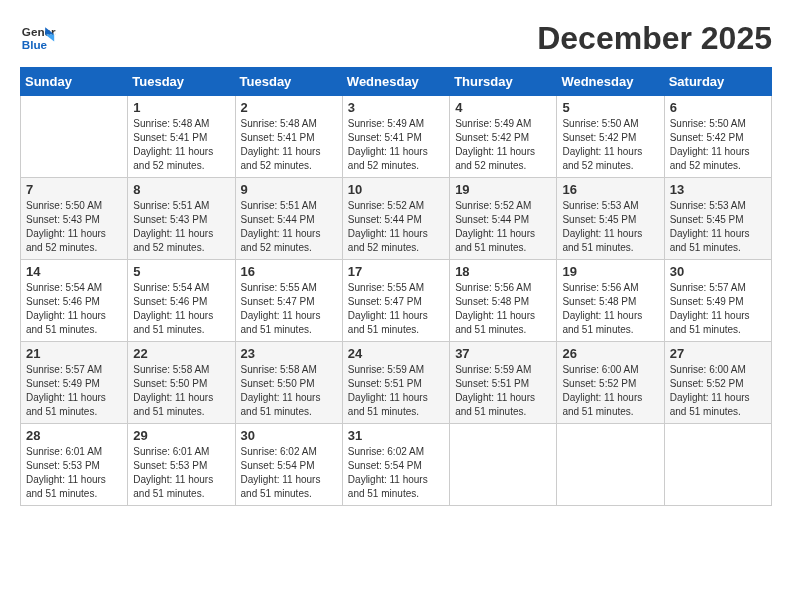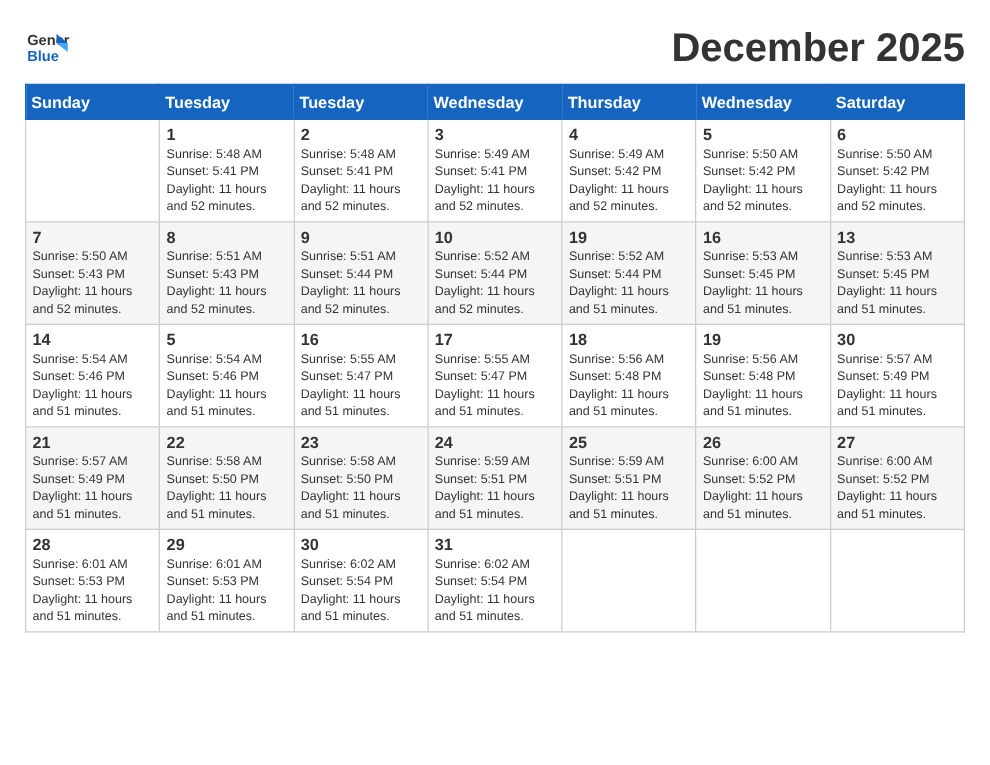--- a/index.html
+++ b/index.html
@@ -283,21 +283,21 @@
 and 51 minutes.</div>
         </td>
         <td>
           <span class="day-num">24</span>
           <div class="day-info" style="white-space: pre-line;">Sunrise: 5:59 AM
 Sunset: 5:51 PM
 Daylight: 11 hours
 and 51 minutes.</div>
         </td>
         <td>
-          <span class="day-num">25</span>
+          <span class="day-num">37</span>
           <div class="day-info" style="white-space: pre-line;">Sunrise: 5:59 AM
 Sunset: 5:51 PM
 Daylight: 11 hours
 and 51 minutes.</div>
         </td>
         <td>
           <span class="day-num">26</span>
           <div class="day-info" style="white-space: pre-line;">Sunrise: 6:00 AM
 Sunset: 5:52 PM
 Daylight: 11 hours

